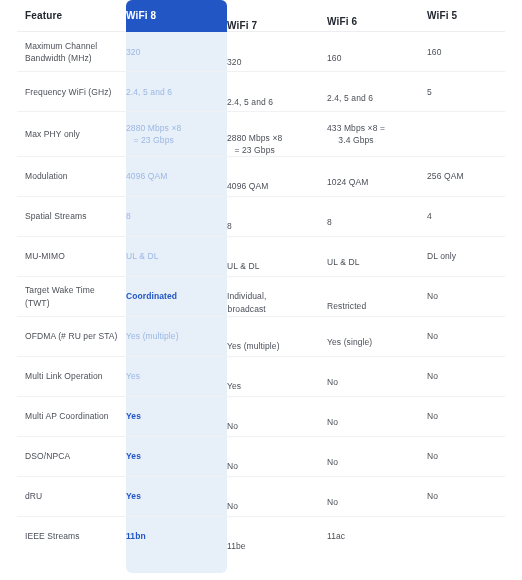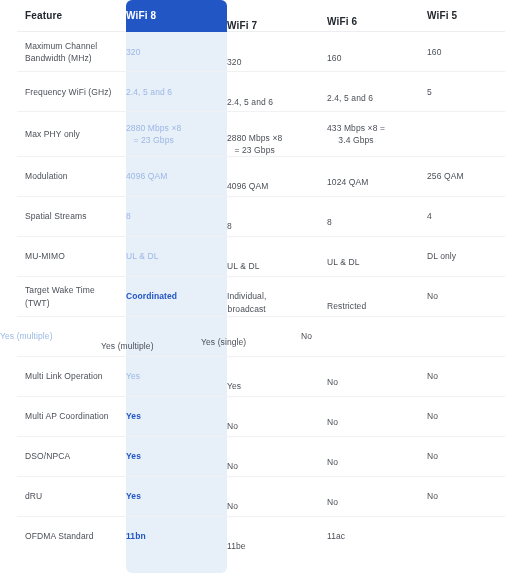--- a/index.html
+++ b/index.html
@@ -217,20 +217,21 @@
           <div class="row-sep"></div>
           <div class="cell cell-feature left multiline">Target Wake Time (TWT)</div>
           <div class="cell cell-w8 center multiline v-strong">Coordinated</div>
           <div class="cell cell-w6 center multiline">Individual,
 broadcast</div>
           <div class="cell cell-w7 center multiline">Restricted</div>
           <div class="cell cell-w5 center multiline">No</div>
         </div>
         <div class="row body-row">
           <div class="row-sep"></div>
+          <div class="cell cell-feature left multiline">OFDMA (# RU per STA)</div>
           <div class="cell cell-w8 center multiline v-muted">Yes (multiple)</div>
           <div class="cell cell-w7 center multiline">Yes (multiple)</div>
           <div class="cell cell-w6 center multiline">Yes (single)</div>
           <div class="cell cell-w5 center multiline">No</div>
         </div>
         <div class="row body-row">
           <div class="row-sep"></div>
           <div class="cell cell-feature left multiline">Multi Link Operation</div>
           <div class="cell cell-w8 center multiline v-muted">Yes</div>
           <div class="cell cell-w7 center multiline">Yes</div>
@@ -256,21 +257,21 @@
         <div class="row body-row">
           <div class="row-sep"></div>
           <div class="cell cell-feature left multiline">dRU</div>
           <div class="cell cell-w8 center multiline v-strong">Yes</div>
           <div class="cell cell-w7 center multiline">No</div>
           <div class="cell cell-w6 center multiline">No</div>
           <div class="cell cell-w5 center multiline">No</div>
         </div>
         <div class="row body-row">
           <div class="row-sep"></div>
-          <div class="cell cell-feature left multiline">OFDMA Standard</div>
+          <div class="cell cell-feature left multiline">IEEE Streams</div>
           <div class="cell cell-w8 center multiline v-strong">11bn</div>
           <div class="cell cell-w7 center multiline">11be</div>
           <div class="cell cell-w5 center multiline">11ac</div>
         </div>
       </div>
 
   </div>
 </div>
 
 </body></html>

